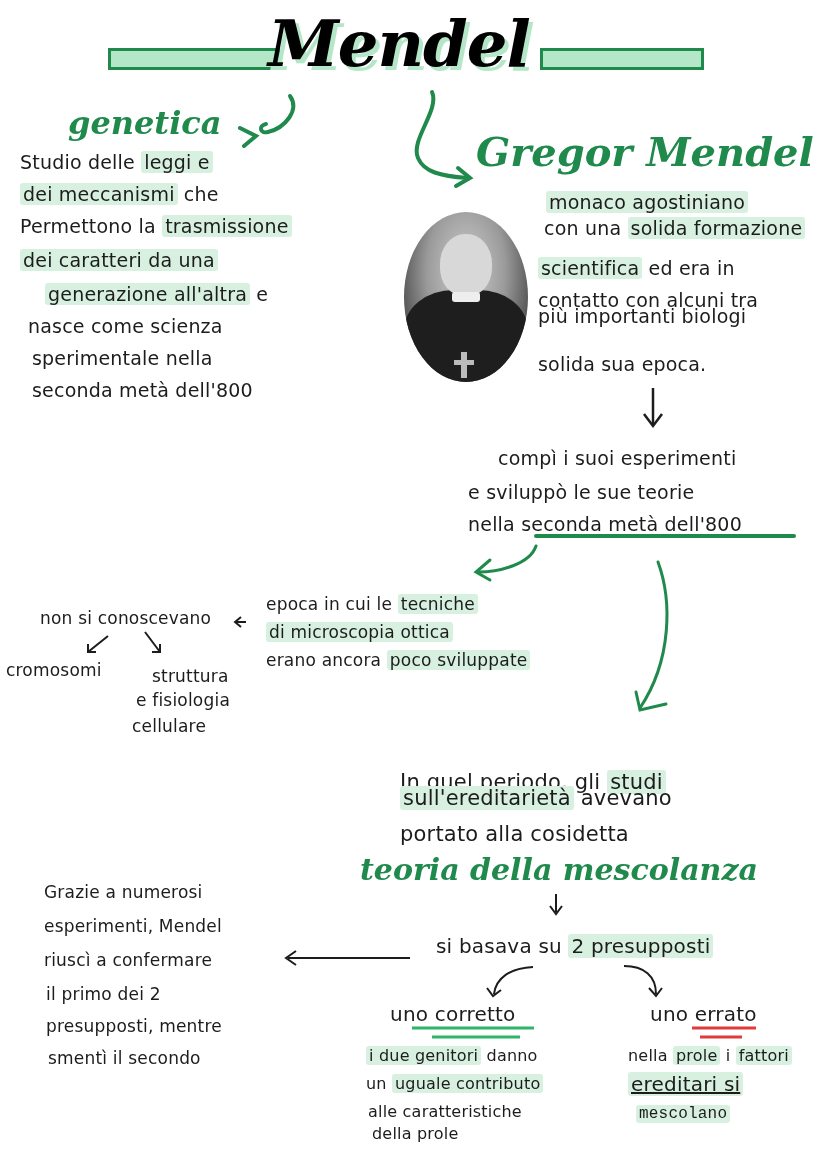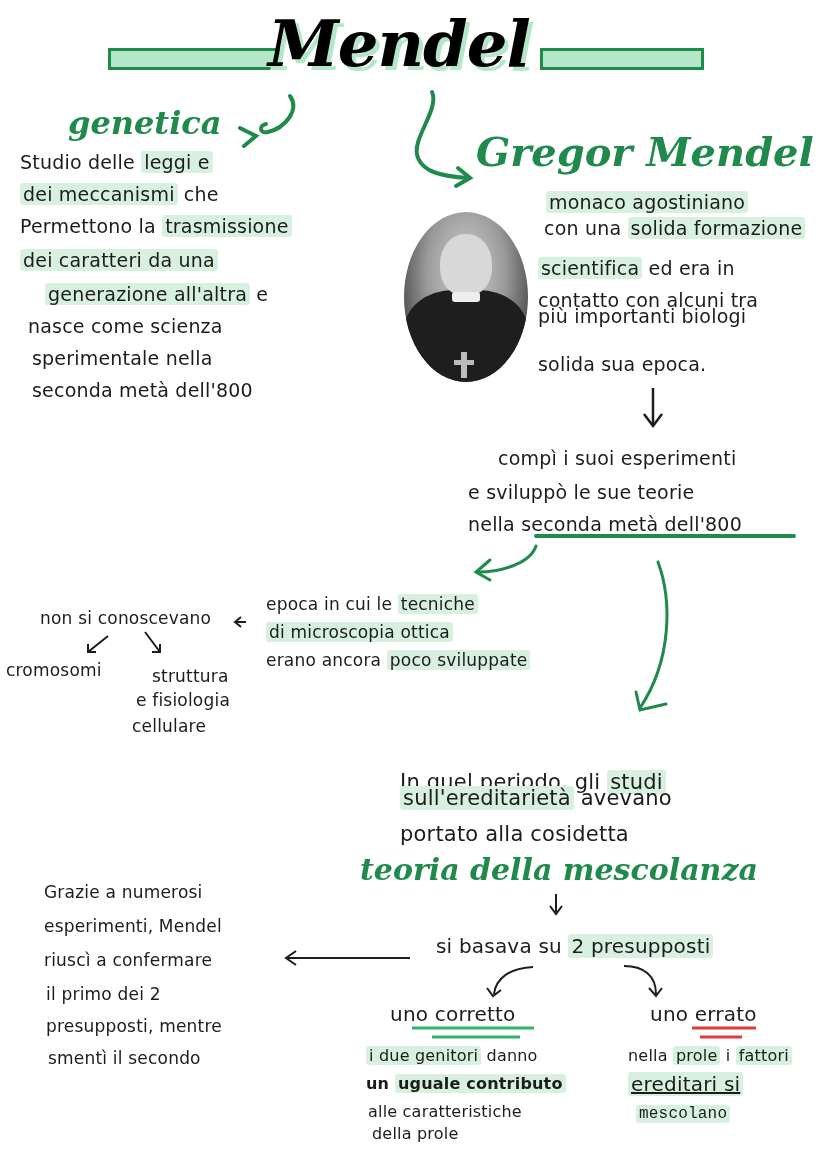--- a/index.html
+++ b/index.html
@@ -113,21 +113,21 @@
 
 <div class="line" style="left:400px; top:750px; font-size:21px;margin-top:20px;"><span>In quel periodo, gli </span><span class="hl">studi</span></div>
 <div class="line" style="left:400px; top:786px; font-size:21px;"><span class="hl">sull'ereditarietà</span><span> avevano</span></div>
 <div class="line" style="left:400px; top:822px; font-size:21px;">portato alla cosidetta</div>
 <div class="abs green-script" style="left:360px; top:852px; font-size:30px; white-space:nowrap;">teoria della mescolanza</div>
 <div class="line" style="left:436px; top:934px; font-size:20px;"><span>si basava su </span><span class="hl">2 presupposti</span></div>
 <div class="line" style="left:390px; top:1002px; font-size:20px;"><span>uno </span><span>corretto</span></div>
 <div class="line" style="left:650px; top:1002px; font-size:20px;"><span>uno </span><span>errato</span></div>
 
 <div class="line" style="left:366px; top:1046px; font-size:16px; line-height:20px;"><span class="hl">i due genitori</span><span> danno</span></div>
-<div class="line" style="left:366px; top:1074px; font-size:16px; line-height:20px;font-weight:bold;"><span>un </span><span class="hl">uguale contributo</span></div>
+<div class="line" style="left:366px; top:1074px; font-size:16px; line-height:20px;"><span>un </span><span class="hl">uguale contributo</span></div>
 <div class="line" style="left:368px; top:1102px; font-size:16px; line-height:20px;">alle caratteristiche</div>
 <div class="line" style="left:372px; top:1124px; font-size:16px; line-height:20px;">della prole</div>
 
 <div class="line" style="left:628px; top:1046px; font-size:16px; line-height:20px;"><span>nella </span><span class="hl">prole</span><span> i </span><span class="hl">fattori</span></div>
 <div class="line" style="left:628px; top:1074px; font-size:20px; line-height:20px;text-decoration:underline;"><span class="hl">ereditari si</span></div>
 <div class="line" style="left:636px; top:1104px; font-size:16px; line-height:20px;font-family:Liberation Mono, monospace;"><span class="hl">mescolano</span></div>
 
 <div class="line" style="left:44px; top:880px; font-size:17px;">Grazie a numerosi</div>
 <div class="line" style="left:44px; top:914px; font-size:17px;">esperimenti, Mendel</div>
 <div class="line" style="left:44px; top:948px; font-size:17px;">riuscì a confermare</div>

